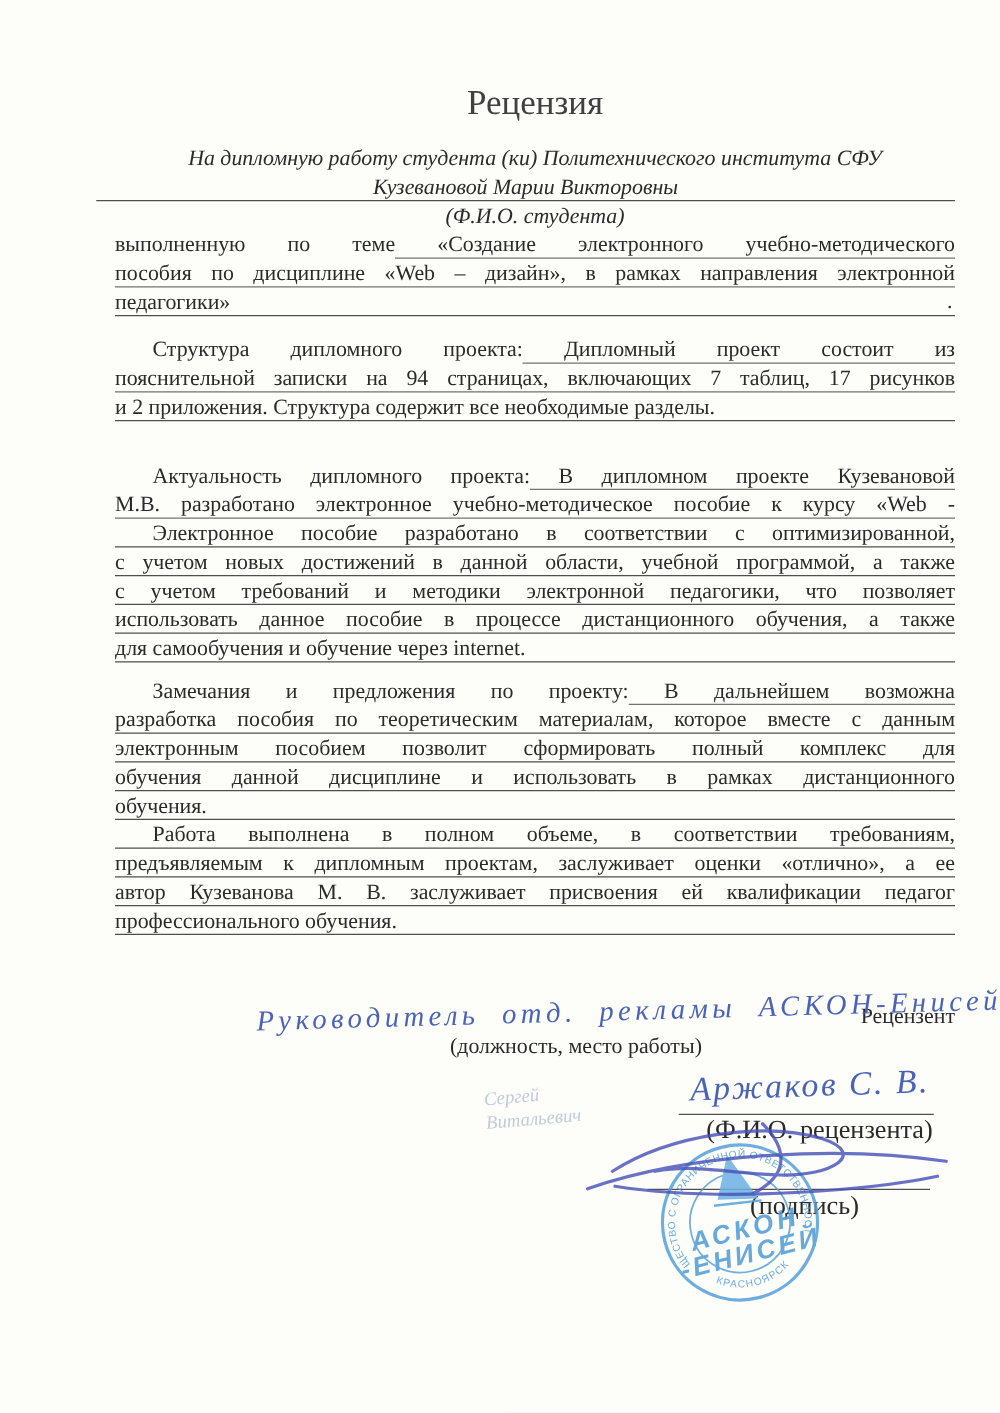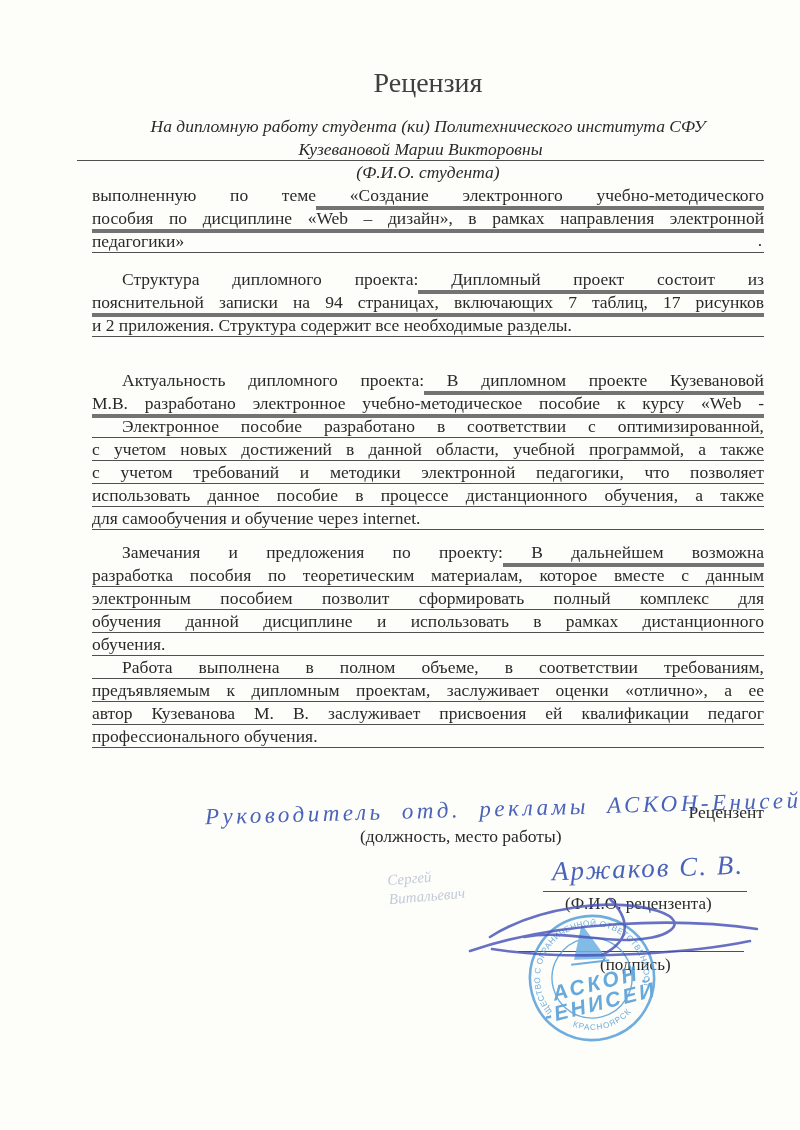--- a/index.html
+++ b/index.html
@@ -11,21 +11,21 @@
   }
   .content{position:absolute;left:92px;top:0;width:672px;}
   .title{
     margin:66px 0 0 0;padding:0;text-align:center;
     font-size:28px;line-height:33px;font-weight:normal;color:#404040;
   }
   .line{position:relative;height:23px;box-sizing:border-box;white-space:nowrap;}
   .just{text-align:justify;text-align-last:justify;white-space:normal;}
   .center{text-align:center;font-style:italic;}
   .indent{text-indent:30px;}
-  .u{border-bottom:4px solid #737373;padding-bottom:1px;}
+  .u{border-bottom:1px solid #737373;padding-bottom:1px;}
   .uline{border-bottom:1px solid #4f4f4f;}
   .wideleft{margin-left:-15px;width:calc(100% + 15px);}
   .eol{position:absolute;right:2px;bottom:0;}
   .m16{margin-top:16px}.m15{margin-top:15px}.m18{margin-top:32px}.m11{margin-top:11px}.m53{margin-top:53px}
   .rev-line{display:flex;height:24px;align-items:flex-end;flex-direction:column;}
   .rev-label{flex:none;}
   .rev-fill{flex:1;border-bottom:1px solid #4f4f4f;margin-left:6px;}
   .pos-caption{height:23px;padding-left:268px;box-sizing:border-box;}
   
   .hw{
@@ -35,21 +35,21 @@
   .hw-position{left:205px;top:797px;font-size:23px;letter-spacing:3.5px;word-spacing:9px;transform:rotate(-1.6deg);}
   .hw-name{left:552px;top:857px;font-size:27px;letter-spacing:2px;transform:rotate(-2deg);}
   .pencil{
     position:absolute;left:388px;top:868px;font-style:italic;
     font-size:15px;line-height:19px;color:rgba(148,160,188,0.55);
     transform:rotate(-5deg);white-space:nowrap;
   }
   .abs-line{position:absolute;border-bottom:1px solid #4f4f4f;}
   .name-line{left:543px;top:869px;width:204px;height:22px;}
   .sig-line{left:518px;top:929px;width:226px;height:22px;}
-  .abs-caption{position:absolute;font-size:17px;color:#2a2a2a;white-space:nowrap;}
+  .abs-caption{position:absolute;font-size:21px;color:#2a2a2a;white-space:nowrap;}
   .fio-caption{left:565px;top:892px;}
   .sig-caption{left:600px;top:953px;}
   .stamp-svg{position:absolute;left:517px;top:903px;opacity:0.85;}
   .sig-svg{position:absolute;left:462px;top:893px;}
 </style>
 </head>
 <body>
 
 <div class="page">
   <div class="content">

